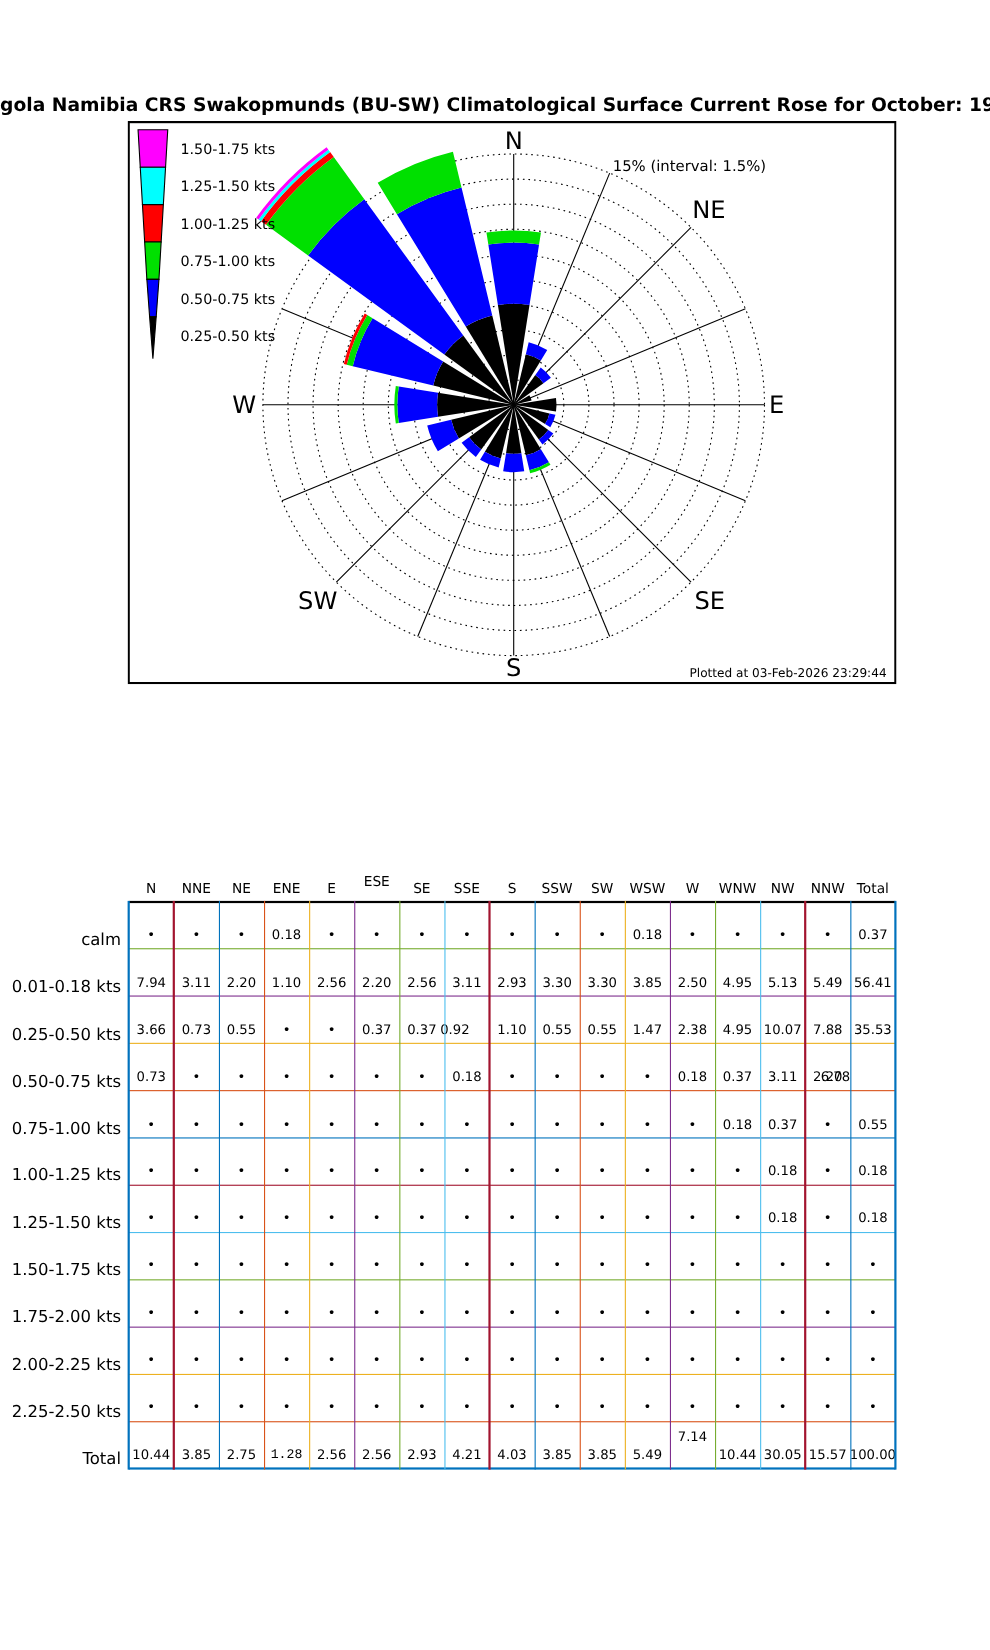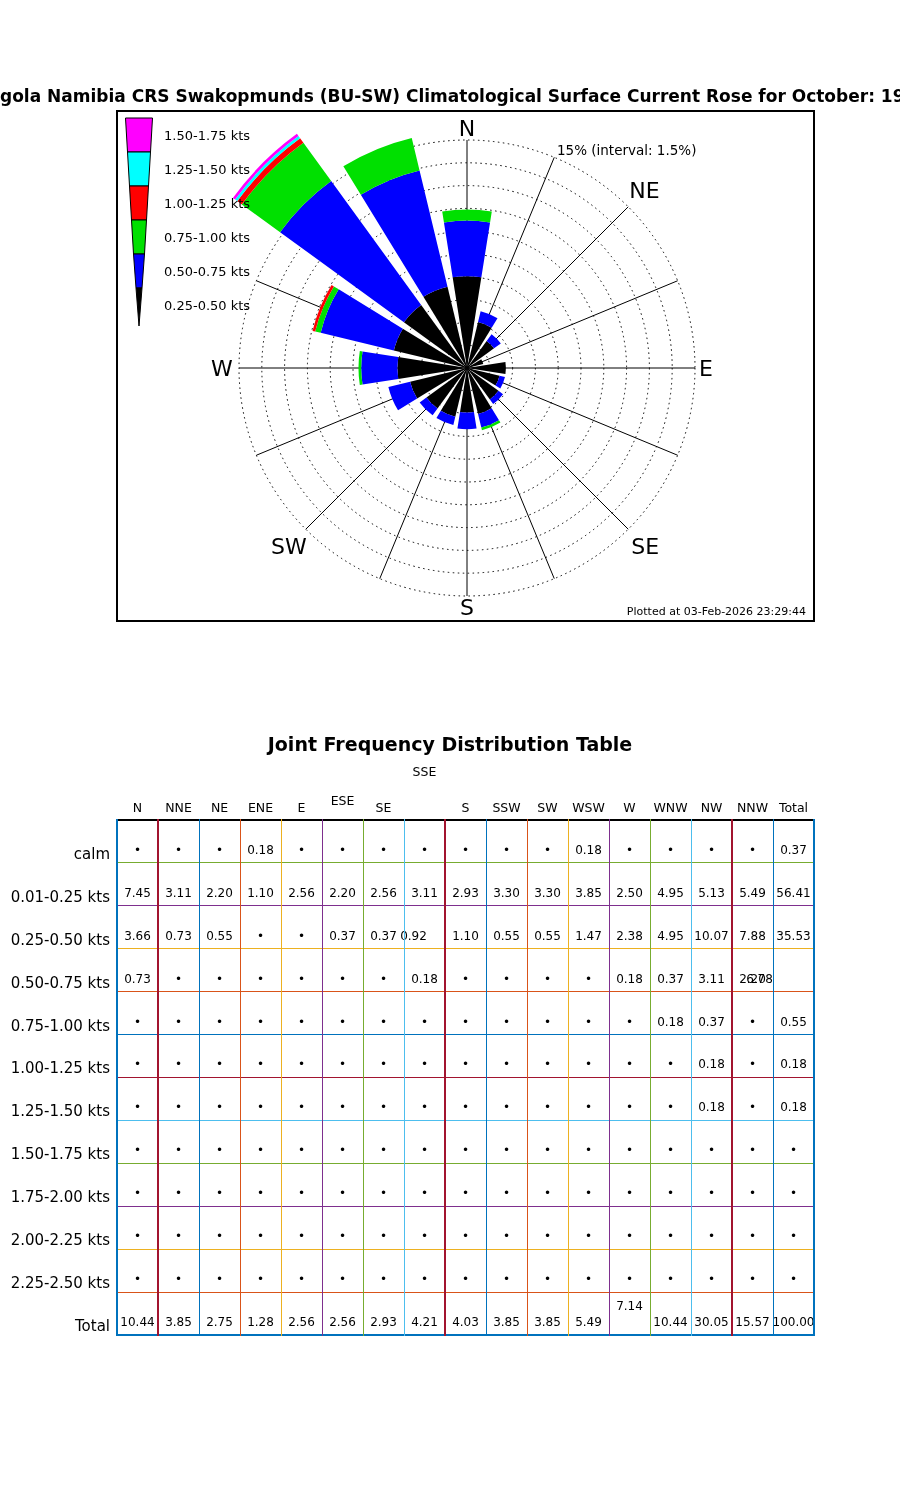--- a/index.html
+++ b/index.html
@@ -105,41 +105,40 @@
       <polygon points="13.5,76 32.5,76 30.5,110 15.5,110" fill="#FF0000" stroke="#000" stroke-width="1"></polygon>
       <text x="48" y="98" font-size="13" font-family="DejaVu Sans, sans-serif">1.00-1.25 kts</text>
       <polygon points="15.5,110 30.5,110 28.5,144 17.5,144" fill="#00E000" stroke="#000" stroke-width="1"></polygon>
       <text x="48" y="132" font-size="13" font-family="DejaVu Sans, sans-serif">0.75-1.00 kts</text>
       <polygon points="17.5,144 28.5,144 26,178 20,178" fill="#0000FF" stroke="#000" stroke-width="1"></polygon>
       <text x="48" y="166" font-size="13" font-family="DejaVu Sans, sans-serif">0.50-0.75 kts</text>
       <polygon points="20,178 26,178 23,216 23,216" fill="#000000" stroke="#000" stroke-width="1"></polygon>
       <text x="48" y="200" font-size="13" font-family="DejaVu Sans, sans-serif">0.25-0.50 kts</text>
       <text x="690" y="505" text-anchor="end" font-size="11" font-family="DejaVu Sans, sans-serif">Plotted at 03-Feb-2026 23:29:44</text>
     </svg>
-  <div id="table-title">Joint Frequency Distribution Table</div>
   <div id="table-area">
       <div class="hdr" style="left: 117px; top: 800px; width: 41px;">N</div>
       <div class="hdr" style="left: 158px; top: 800px; width: 41px;">NNE</div>
       <div class="hdr" style="left: 199px; top: 800px; width: 41px;">NE</div>
       <div class="hdr" style="left: 240px; top: 800px; width: 41px;">ENE</div>
       <div class="hdr" style="left: 281px; top: 800px; width: 41px;">E</div>
       <div class="hdr" style="left: 322px; top: 793px; width: 41px;">ESE</div>
       <div class="hdr" style="left: 363px; top: 800px; width: 41px;">SE</div>
-      <div class="hdr" style="left: 404px; top: 764px; width: 41px;">SSE</div>
+      <div class="hdr" style="left: 404px; top: 800px; width: 41px;">SSE</div>
       <div class="hdr" style="left: 445px; top: 800px; width: 41px;">S</div>
       <div class="hdr" style="left: 486px; top: 800px; width: 41px;">SSW</div>
       <div class="hdr" style="left: 527px; top: 800px; width: 41px;">SW</div>
       <div class="hdr" style="left: 568px; top: 800px; width: 41px;">WSW</div>
       <div class="hdr" style="left: 609px; top: 800px; width: 41px;">W</div>
       <div class="hdr" style="left: 650px; top: 800px; width: 41px;">WNW</div>
       <div class="hdr" style="left: 691px; top: 800px; width: 41px;">NW</div>
       <div class="hdr" style="left: 732px; top: 800px; width: 41px;">NNW</div>
       <div class="hdr" style="left: 773px; top: 800px; width: 41px;">Total</div>
       <div class="rowlab" style="left: 0px; top: 820px; width: 110px; height: 42.9167px; padding-bottom: 5px;">calm</div>
-      <div class="rowlab" style="left: 0px; top: 862.917px; width: 110px; height: 42.9167px; padding-bottom: 5px;">0.01-0.25 kts</div>
+      <div class="rowlab" style="left: 0px; top: 862.917px; width: 110px; height: 42.9167px; padding-bottom: 5px;">0.01-0.18 kts</div>
       <div class="rowlab" style="left: 0px; top: 905.833px; width: 110px; height: 42.9167px; padding-bottom: 5px;">0.25-0.50 kts</div>
       <div class="rowlab" style="left: 0px; top: 948.75px; width: 110px; height: 42.9167px; padding-bottom: 5px;">0.50-0.75 kts</div>
       <div class="rowlab" style="left: 0px; top: 991.667px; width: 110px; height: 42.9167px; padding-bottom: 5px;">0.75-1.00 kts</div>
       <div class="rowlab" style="left: 0px; top: 1034.58px; width: 110px; height: 42.9167px; padding-bottom: 5px;">1.00-1.25 kts</div>
       <div class="rowlab" style="left: 0px; top: 1077.5px; width: 110px; height: 42.9167px; padding-bottom: 5px;">1.25-1.50 kts</div>
       <div class="rowlab" style="left: 0px; top: 1120.42px; width: 110px; height: 42.9167px; padding-bottom: 5px;">1.50-1.75 kts</div>
       <div class="rowlab" style="left: 0px; top: 1163.33px; width: 110px; height: 42.9167px; padding-bottom: 5px;">1.75-2.00 kts</div>
       <div class="rowlab" style="left: 0px; top: 1206.25px; width: 110px; height: 42.9167px; padding-bottom: 5px;">2.00-2.25 kts</div>
       <div class="rowlab" style="left: 0px; top: 1249.17px; width: 110px; height: 42.9167px; padding-bottom: 5px;">2.25-2.50 kts</div>
       <div class="rowlab" style="left: 0px; top: 1292.08px; width: 110px; height: 42.9167px; padding-bottom: 5px;">Total</div>
@@ -153,21 +152,21 @@
       <div class="cell" style="left: 404px; top: 820px; width: 41px; height: 42.9167px;">•</div>
       <div class="cell" style="left: 445px; top: 820px; width: 41px; height: 42.9167px;">•</div>
       <div class="cell" style="left: 486px; top: 820px; width: 41px; height: 42.9167px;">•</div>
       <div class="cell" style="left: 527px; top: 820px; width: 41px; height: 42.9167px;">•</div>
       <div class="cell" style="left: 568px; top: 820px; width: 41px; height: 42.9167px;">0.18</div>
       <div class="cell" style="left: 609px; top: 820px; width: 41px; height: 42.9167px;">•</div>
       <div class="cell" style="left: 650px; top: 820px; width: 41px; height: 42.9167px;">•</div>
       <div class="cell" style="left: 691px; top: 820px; width: 41px; height: 42.9167px;">•</div>
       <div class="cell" style="left: 732px; top: 820px; width: 41px; height: 42.9167px;">•</div>
       <div class="cell" style="left: 773px; top: 820px; width: 41px; height: 42.9167px;">0.37</div>
-      <div class="cell" style="left: 117px; top: 862.917px; width: 41px; height: 42.9167px;">7.45</div>
+      <div class="cell" style="left: 117px; top: 862.917px; width: 41px; height: 42.9167px;">7.94</div>
       <div class="cell" style="left: 158px; top: 862.917px; width: 41px; height: 42.9167px;">3.11</div>
       <div class="cell" style="left: 199px; top: 862.917px; width: 41px; height: 42.9167px;">2.20</div>
       <div class="cell" style="left: 240px; top: 862.917px; width: 41px; height: 42.9167px;">1.10</div>
       <div class="cell" style="left: 281px; top: 862.917px; width: 41px; height: 42.9167px;">2.56</div>
       <div class="cell" style="left: 322px; top: 862.917px; width: 41px; height: 42.9167px;">2.20</div>
       <div class="cell" style="left: 363px; top: 862.917px; width: 41px; height: 42.9167px;">2.56</div>
       <div class="cell" style="left: 404px; top: 862.917px; width: 41px; height: 42.9167px;">3.11</div>
       <div class="cell" style="left: 445px; top: 862.917px; width: 41px; height: 42.9167px;">2.93</div>
       <div class="cell" style="left: 486px; top: 862.917px; width: 41px; height: 42.9167px;">3.30</div>
       <div class="cell" style="left: 527px; top: 862.917px; width: 41px; height: 42.9167px;">3.30</div>
@@ -326,21 +325,21 @@
       <div class="cell" style="left: 527px; top: 1249.17px; width: 41px; height: 42.9167px;">•</div>
       <div class="cell" style="left: 568px; top: 1249.17px; width: 41px; height: 42.9167px;">•</div>
       <div class="cell" style="left: 609px; top: 1249.17px; width: 41px; height: 42.9167px;">•</div>
       <div class="cell" style="left: 650px; top: 1249.17px; width: 41px; height: 42.9167px;">•</div>
       <div class="cell" style="left: 691px; top: 1249.17px; width: 41px; height: 42.9167px;">•</div>
       <div class="cell" style="left: 732px; top: 1249.17px; width: 41px; height: 42.9167px;">•</div>
       <div class="cell" style="left: 773px; top: 1249.17px; width: 41px; height: 42.9167px;">•</div>
       <div class="cell" style="left: 117px; top: 1292.08px; width: 41px; height: 42.9167px;">10.44</div>
       <div class="cell" style="left: 158px; top: 1292.08px; width: 41px; height: 42.9167px;">3.85</div>
       <div class="cell" style="left: 199px; top: 1292.08px; width: 41px; height: 42.9167px;">2.75</div>
-      <div class="cell" style="left: 240px; top: 1292.08px; width: 41px; height: 42.9167px;">1.28</div>
+      <div class="cell" style="left: 240px; top: 1292.08px; width: 41px; height: 42.9167px; font-family: Liberation Mono, monospace;">1.28</div>
       <div class="cell" style="left: 281px; top: 1292.08px; width: 41px; height: 42.9167px;">2.56</div>
       <div class="cell" style="left: 322px; top: 1292.08px; width: 41px; height: 42.9167px;">2.56</div>
       <div class="cell" style="left: 363px; top: 1292.08px; width: 41px; height: 42.9167px;">2.93</div>
       <div class="cell" style="left: 404px; top: 1292.08px; width: 41px; height: 42.9167px;">4.21</div>
       <div class="cell" style="left: 445px; top: 1292.08px; width: 41px; height: 42.9167px;">4.03</div>
       <div class="cell" style="left: 486px; top: 1292.08px; width: 41px; height: 42.9167px;">3.85</div>
       <div class="cell" style="left: 527px; top: 1292.08px; width: 41px; height: 42.9167px;">3.85</div>
       <div class="cell" style="left: 568px; top: 1292.08px; width: 41px; height: 42.9167px;">5.49</div>
       <div class="cell" style="left: 609px; top: 1292.08px; width: 41px; height: 27px;">7.14</div>
       <div class="cell" style="left: 650px; top: 1292.08px; width: 41px; height: 42.9167px;">10.44</div>

